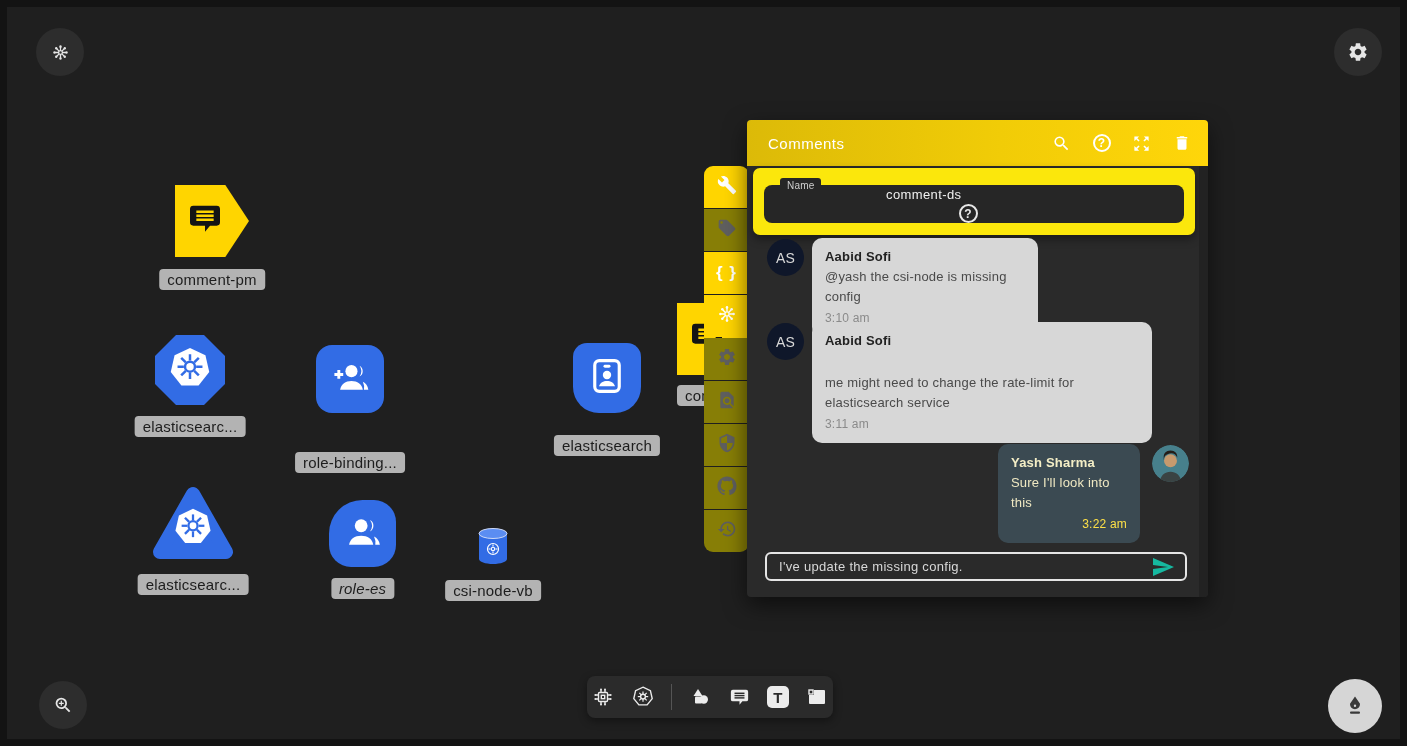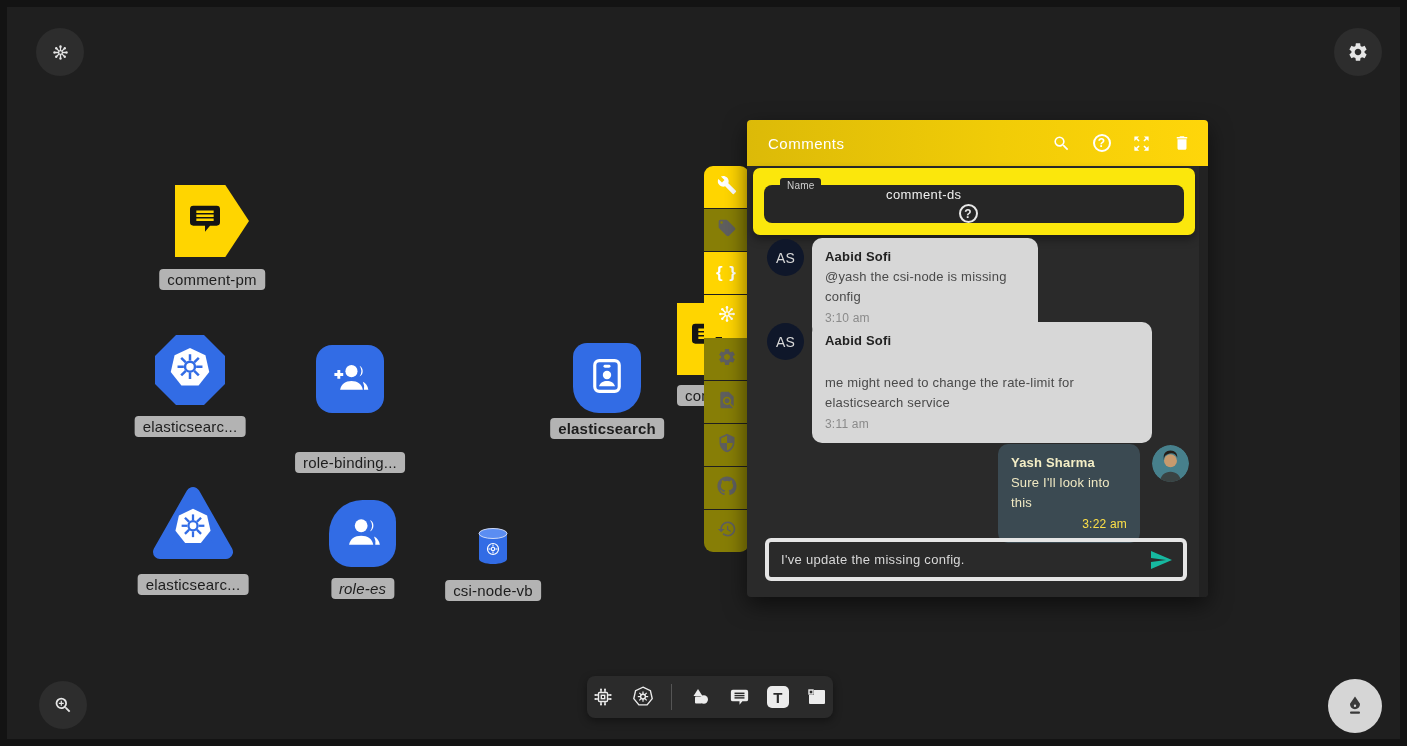--- a/index.html
+++ b/index.html
@@ -78,22 +78,22 @@
             color:#4a4a4a; font-size:13px; line-height:1.55; }
   .bubble .bname { font-weight:bold; color:#222222; }
   .bubble .btime { color:#8a8a8a; font-size:12px; margin-top:2px; }
   .bubble.dark { background:#3b4a52; color:#efe8c2; }
   .bubble.dark .bname { color:#f4eec6; }
   .bubble.dark .btime { color:#fde047; text-align:right; }
   .msg-gap { height:22px; }
   .photo-avatar { position:absolute; width:37px; height:37px; border-radius:50%;
                   overflow:hidden; }
 
-  .input-row { position:absolute; left:18px; bottom:16px; width:422px; height:43px;
-               border:4px solid #e5e5e5; border-radius:6px; display:flex; align-items:center; }
+  .input-row { position:absolute; left:18px; bottom:16px; width:422px; height:29px;
+               border:2px solid #e5e5e5; border-radius:6px; display:flex; align-items:center; }
   .chat-input { flex:1; background:transparent; border:none; outline:none; color:#d8d8d8;
                 font-size:13px; padding:0 12px; font-family:"Liberation Sans",sans-serif;
                 letter-spacing:.3px; }
   .send-btn { color:#16B8A0; margin-right:10px; cursor:pointer; display:flex; }
 
   
   .dock { position:absolute; left:580px; top:669px; width:246px; height:42px;
           background:#2b2b2b; border-radius:8px; display:flex; align-items:center;
           justify-content:center; gap:16px; z-index:12; box-shadow:0 3px 8px rgba(0,0,0,.4); }
   .dock .ditem { color:#ececec; display:flex; align-items:center; justify-content:center;
@@ -218,21 +218,21 @@
     <div class="shape badge-shape">
       <span>
         <svg width="42" height="44" viewBox="0 0 24 24">
           <rect x="5" y="3.2" width="14" height="17.6" rx="2.6" fill="none" stroke="#ffffff" stroke-width="1.8"></rect>
           <rect x="10" y="5.6" width="4" height="1.7" rx="0.85" fill="#ffffff"></rect>
           <circle cx="12" cy="11.4" r="2.4" fill="#ffffff"></circle>
           <path d="M7.4 17.9c.6-2.1 2.5-3.1 4.6-3.1s4 1 4.6 3.1z" fill="#ffffff"></path>
         </svg>
       </span>
     </div>
-    <span class="nlabel" style="top:75px;font-weight:bold;">elasticsearch</span>
+    <span class="nlabel" style="top:92px;">elasticsearch</span>
   </div>
 
   <div class="node" style="left:670px;top:296px;">
     <div class="shape pentagon">
       <span>
         <svg width="40" height="40" viewBox="0 0 24 24">
             <path fill="#141414" d="M5 4h14a2 2 0 0 1 2 2v8a2 2 0 0 1-2 2h-4l-3 3.6V16H5a2 2 0 0 1-2-2V6a2 2 0 0 1 2-2z"></path>
             <g stroke="#FFD500" stroke-width="1.5">
               <line x1="6.8" y1="7.6" x2="17.2" y2="7.6"></line>
               <line x1="6.8" y1="10" x2="17.2" y2="10"></line>

